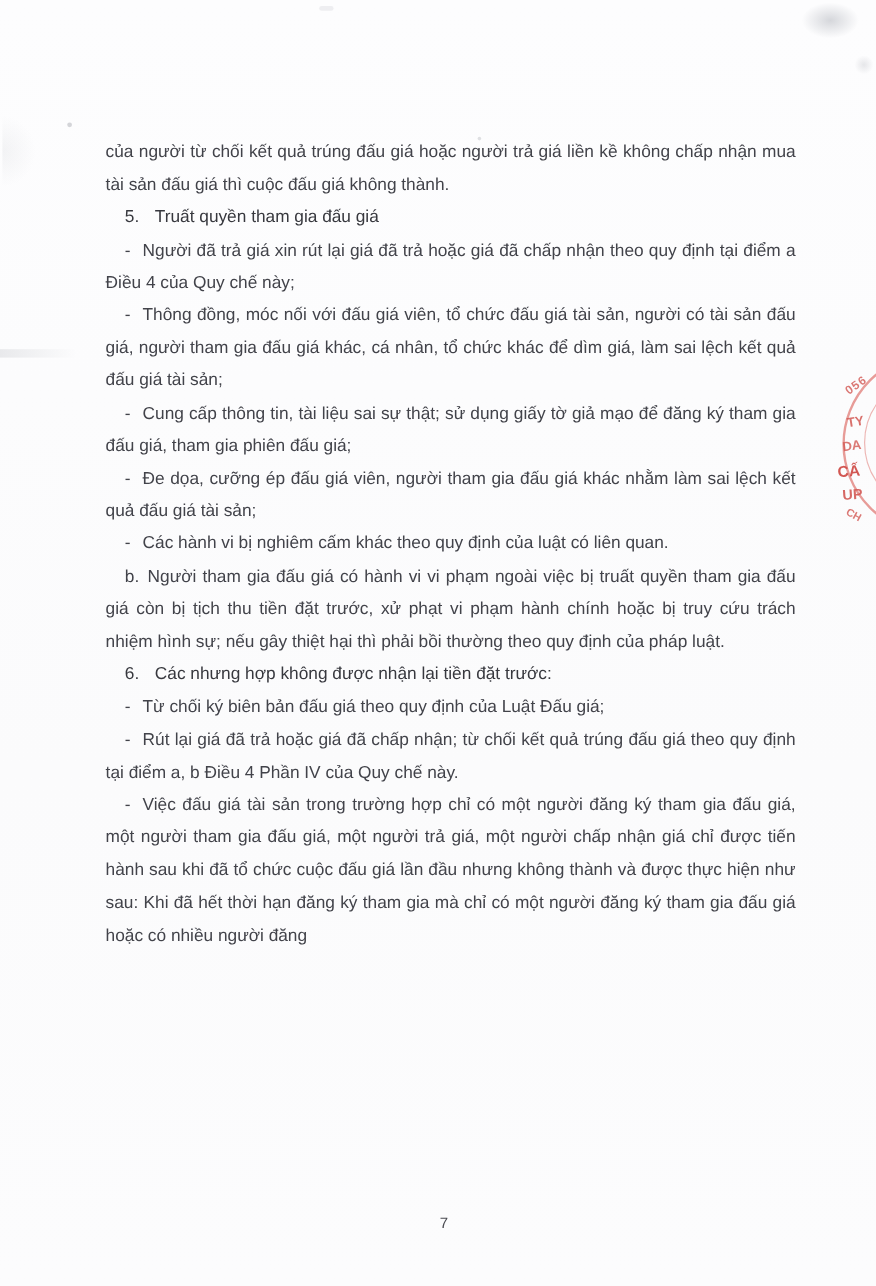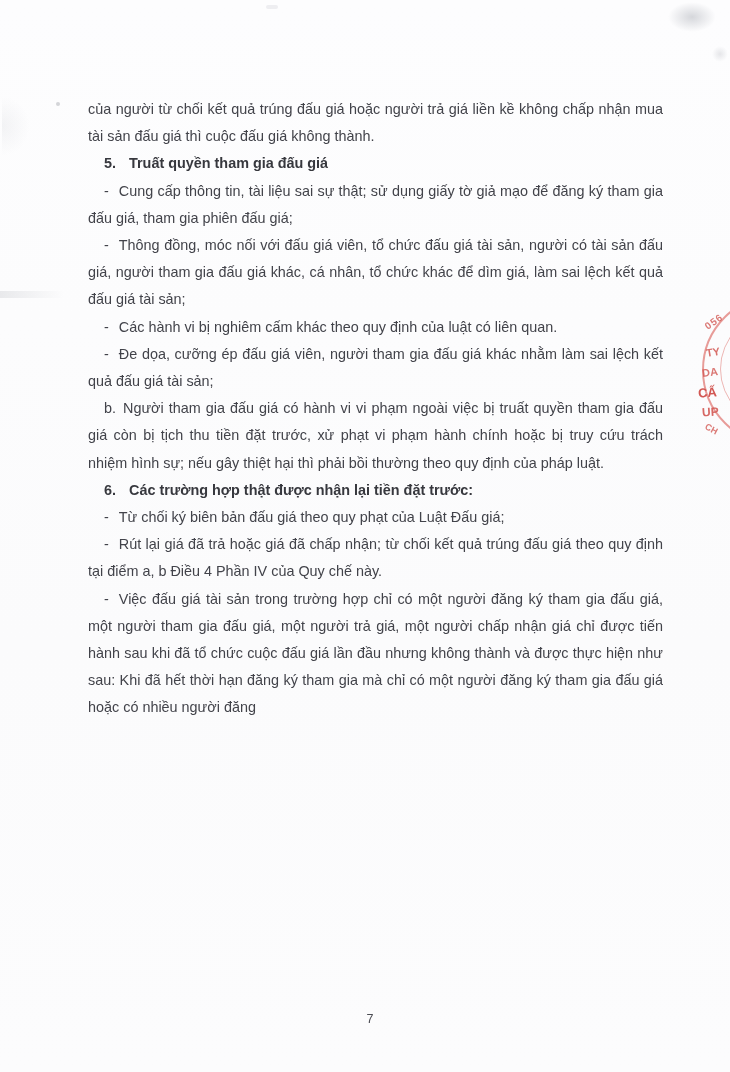--- a/index.html
+++ b/index.html
@@ -5,28 +5,28 @@
   html,body{margin:0;padding:0;background:#ffffff;}
   .page{
     position:relative;
     width:730px;height:1072px;
     background:linear-gradient(180deg,#fdfdfe 0%,#fbfbfc 60%,#fcfcfd 100%);
     font-family:"Liberation Sans",sans-serif;
     overflow:hidden;
   }
   
   .content{
-    position:absolute;left:88px;top:96px;width:575px;
+    position:absolute;left:88px;top:114px;width:575px;
     color:#42434a;
     font-size:14.4px;line-height:27.2px;
     text-align:justify;
   }
   .para{margin:0;text-indent:16px;}
   .para.noind{text-indent:0;}
-  .para.bold{font-weight:700;color:#37383e;}
+  .para.bold{font-weight:400;color:#37383e;}
   .mk{margin-right:10px;}
   .mk.num{margin-right:13px;}
   .mk.let{margin-right:7px;}
   
   .pageno{
     position:absolute;left:10px;right:0;top:1012px;
     text-align:center;font-size:12.5px;color:#4a4b52;
   }
   
   .stamp{
@@ -81,37 +81,38 @@
     <span class="frag f5" style="color: rgb(207, 74, 69);">CH</span>
   </div>
 
   <div class="content">
 
     <p class="para noind"><span class="txt">của người từ chối kết quả trúng đấu giá hoặc người trả giá liền kề không chấp nhận mua tài sản đấu giá thì cuộc đấu giá không thành.</span></p>
 
     <p class="para bold"><span class="mk num">5.</span><span class="txt">Truất quyền tham gia đấu giá</span></p>
 
 
+    <p class="para"><span class="mk">-</span><span class="txt">Người đã trả giá xin rút lại giá đã trả hoặc giá đã chấp nhận theo quy định tại điểm a Điều 4 của Quy chế này;</span></p>
+
+    <p class="para"><span class="mk">-</span><span class="txt">Thông đồng, móc nối với đấu giá viên, tổ chức đấu giá tài sản, người có tài sản đấu giá, người tham gia đấu giá khác, cá nhân, tổ chức khác để dìm giá, làm sai lệch kết quả đấu giá tài sản;</span></p>
 
     <p class="para"><span class="mk">-</span><span class="txt">Cung cấp thông tin, tài liệu sai sự thật; sử dụng giấy tờ giả mạo để đăng ký tham gia đấu giá, tham gia phiên đấu giá;</span></p>
 
-    <p class="para"><span class="mk">-</span><span class="txt">Thông đồng, móc nối với đấu giá viên, tổ chức đấu giá tài sản, người có tài sản đấu giá, người tham gia đấu giá khác, cá nhân, tổ chức khác để dìm giá, làm sai lệch kết quả đấu giá tài sản;</span></p>
 
+    <p class="para"><span class="mk">-</span><span class="txt">Đe dọa, cưỡng ép đấu giá viên, người tham gia đấu giá khác nhằm làm sai lệch kết quả đấu giá tài sản;</span></p>
 
     <p class="para"><span class="mk">-</span><span class="txt">Các hành vi bị nghiêm cấm khác theo quy định của luật có liên quan.</span></p>
 
-    <p class="para"><span class="mk">-</span><span class="txt">Đe dọa, cưỡng ép đấu giá viên, người tham gia đấu giá khác nhằm làm sai lệch kết quả đấu giá tài sản;</span></p>
-
     <p class="para"><span class="mk let">b.</span><span class="txt">Người tham gia đấu giá có hành vi vi phạm ngoài việc bị truất quyền tham gia đấu giá còn bị tịch thu tiền đặt trước, xử phạt vi phạm hành chính hoặc bị truy cứu trách nhiệm hình sự; nếu gây thiệt hại thì phải bồi thường theo quy định của pháp luật.</span></p>
 
-    <p class="para bold"><span class="mk num">6.</span><span class="txt">Các trường hợp thật được nhận lại tiền đặt trước:</span></p>
+    <p class="para bold"><span class="mk num">6.</span><span class="txt">Các nhưng hợp không được nhận lại tiền đặt trước:</span></p>
 
 
 
-    <p class="para"><span class="mk">-</span><span class="txt">Từ chối ký biên bản đấu giá theo quy phạt của Luật Đấu giá;</span></p>
+    <p class="para"><span class="mk">-</span><span class="txt">Từ chối ký biên bản đấu giá theo quy định của Luật Đấu giá;</span></p>
 
     <p class="para"><span class="mk">-</span><span class="txt">Rút lại giá đã trả hoặc giá đã chấp nhận; từ chối kết quả trúng đấu giá theo quy định tại điểm a, b Điều 4 Phần IV của Quy chế này.</span></p>
 
 
     <p class="para"><span class="mk">-</span><span class="txt">Việc đấu giá tài sản trong trường hợp chỉ có một người đăng ký tham gia đấu giá, một người tham gia đấu giá, một người trả giá, một người chấp nhận giá chỉ được tiến hành sau khi đã tổ chức cuộc đấu giá lần đầu nhưng không thành và được thực hiện như sau: Khi đã hết thời hạn đăng ký tham gia mà chỉ có một người đăng ký tham gia đấu giá hoặc có nhiều người đăng</span></p>
 
   </div>
 
   <div class="pageno">7</div>
 

